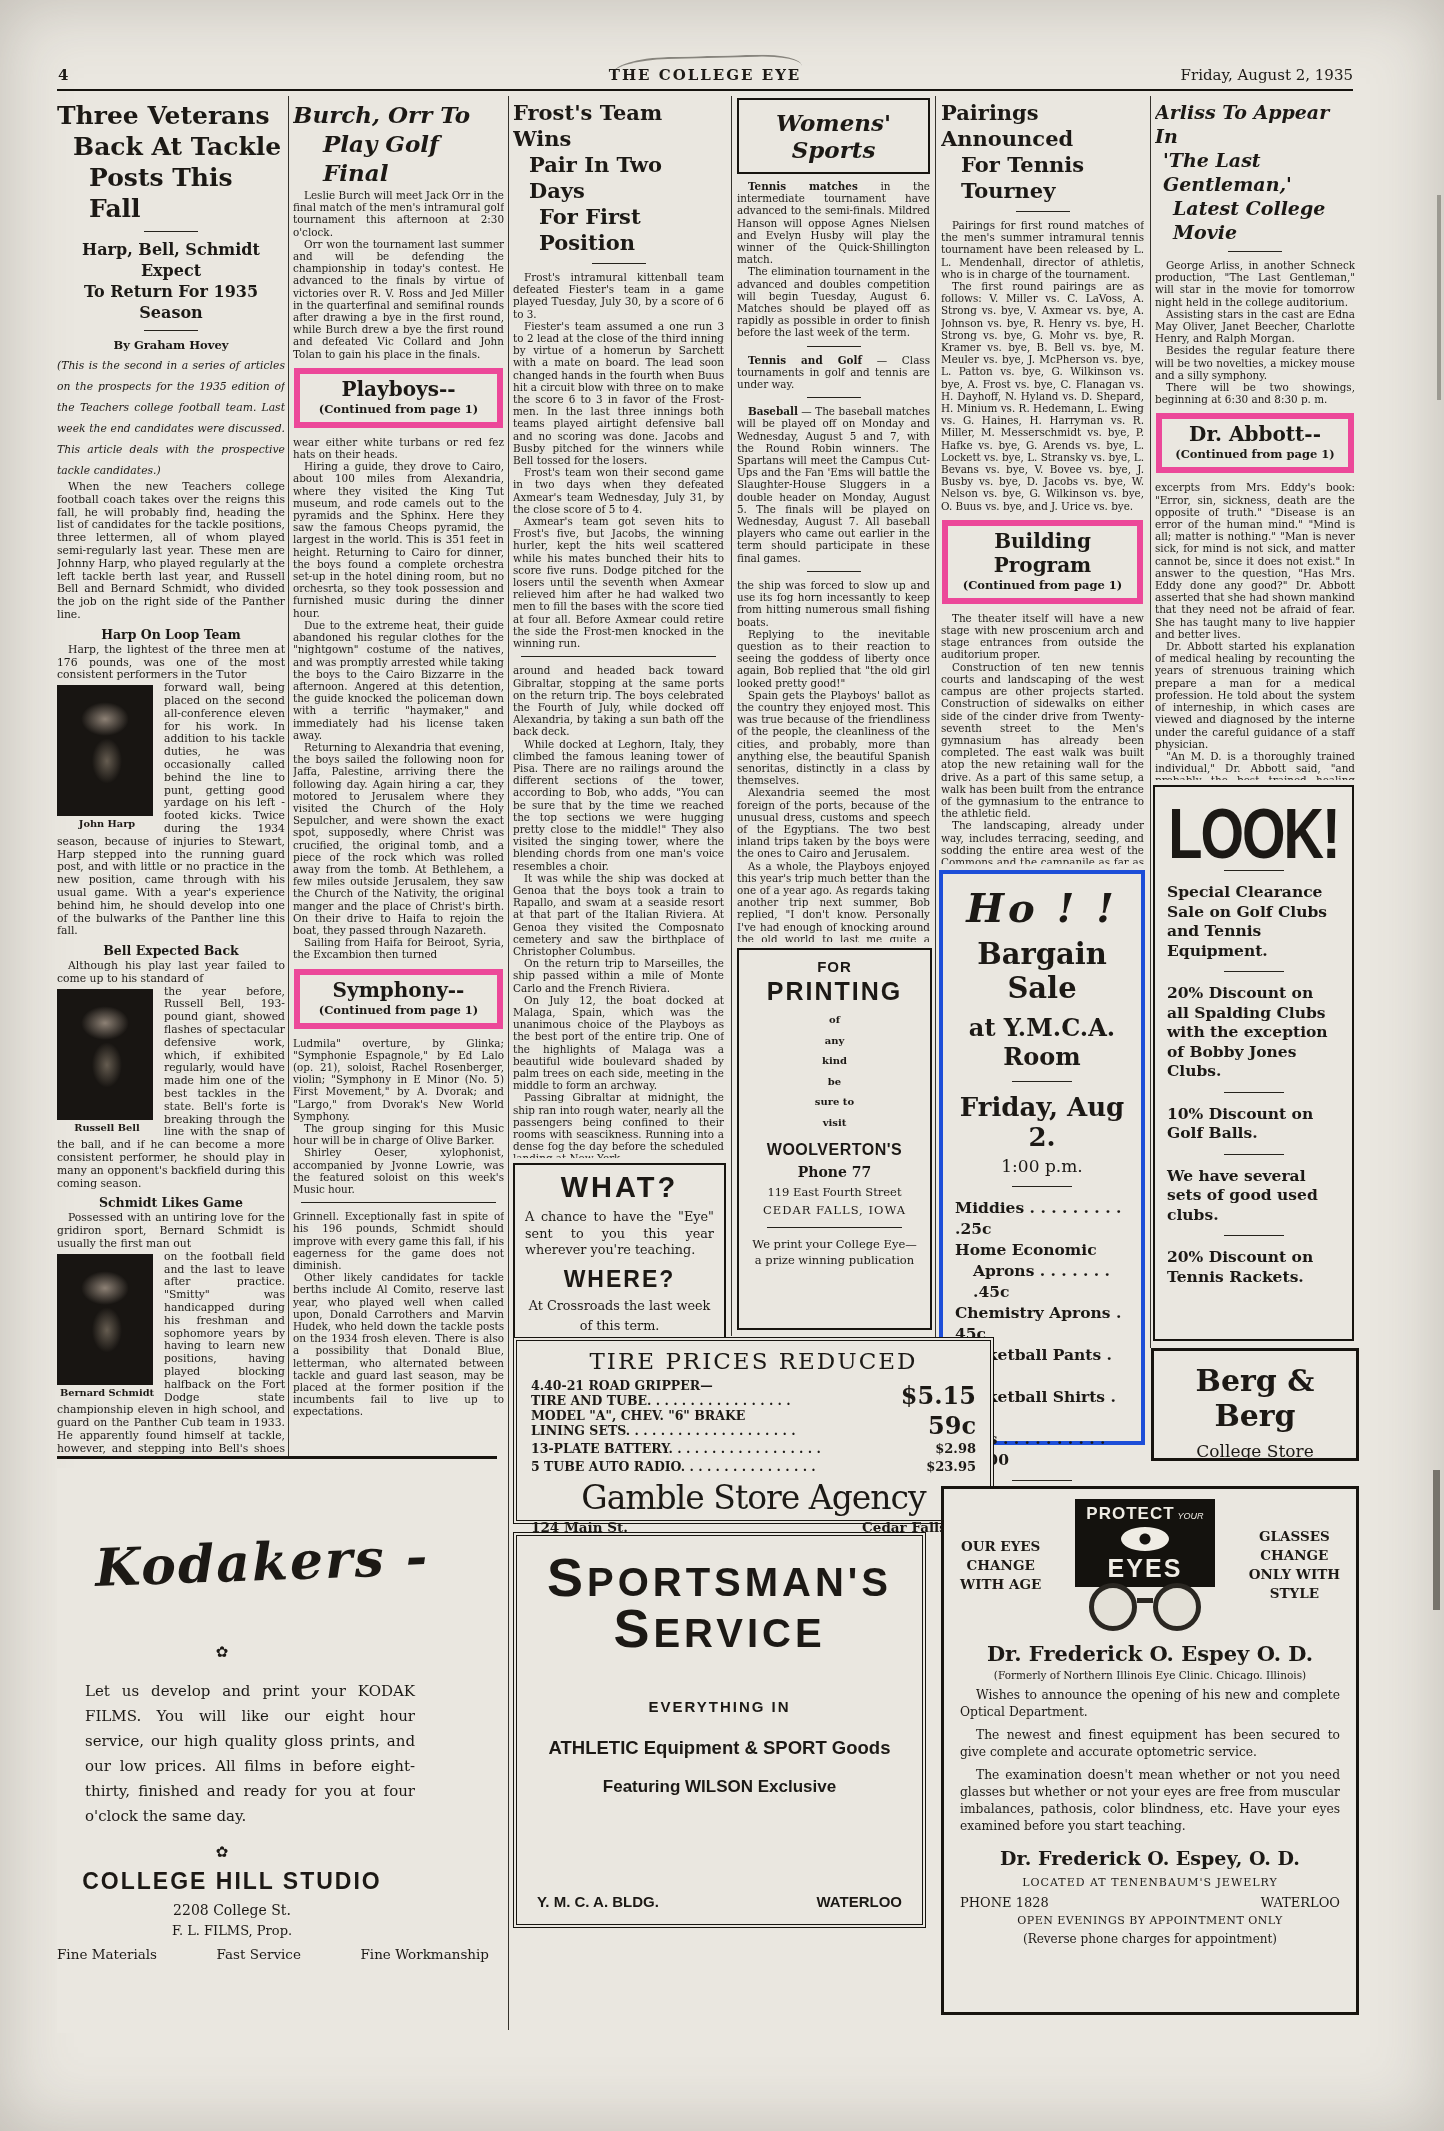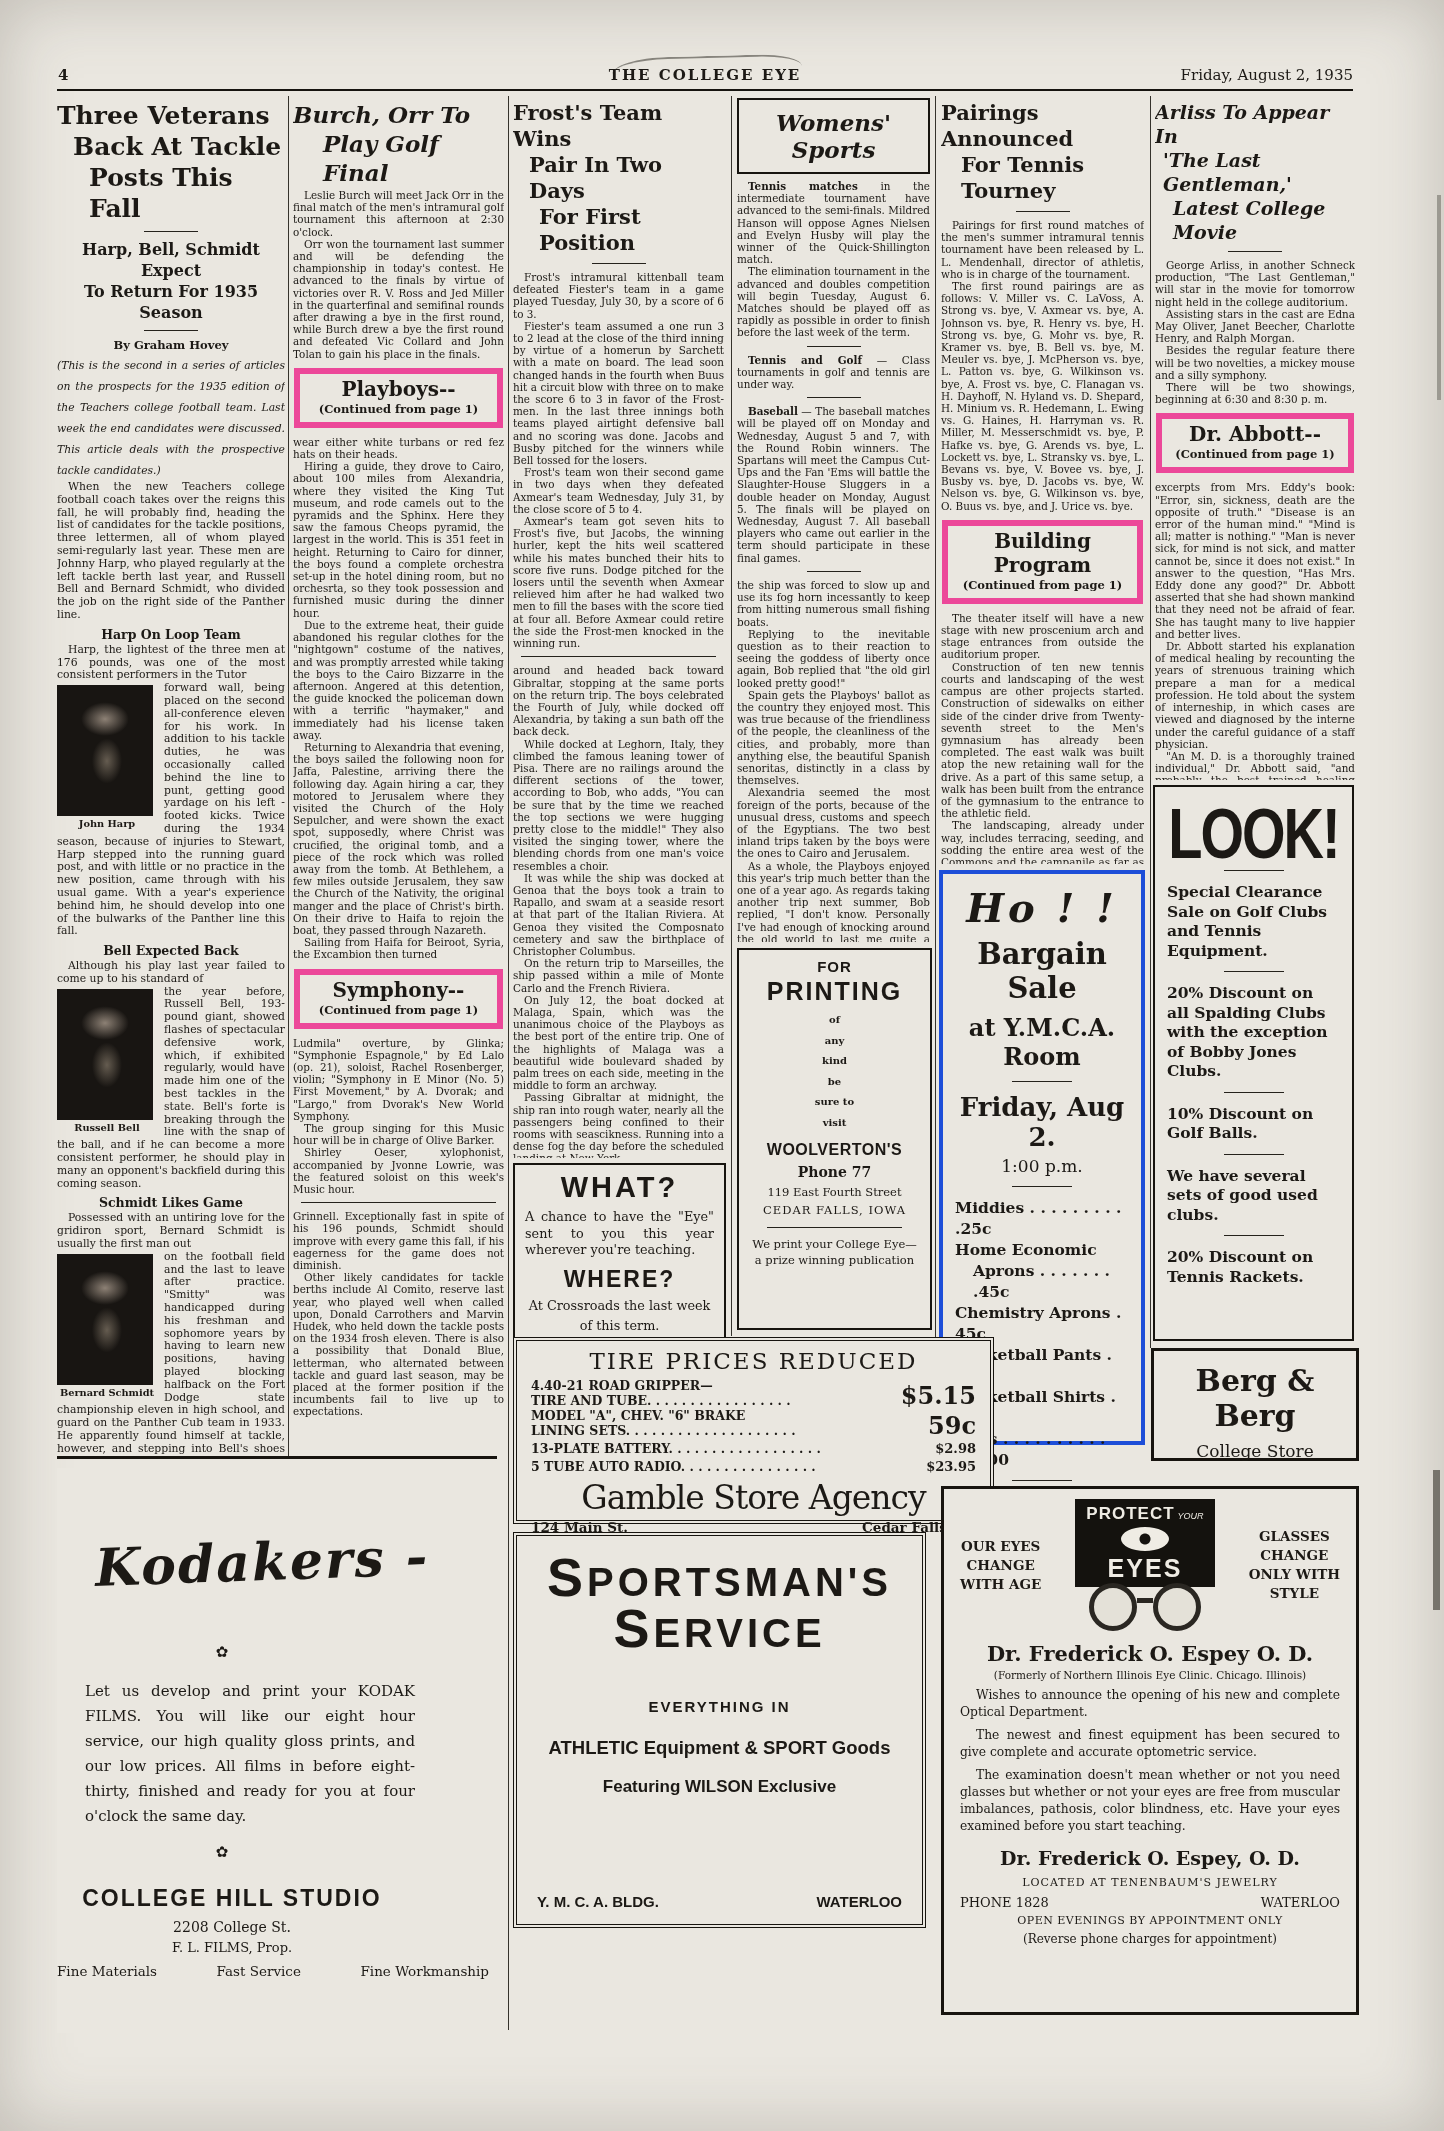--- a/index.html
+++ b/index.html
@@ -144,21 +144,21 @@
   .ey-ev{font-size:11px;letter-spacing:.5px;text-align:center;margin-top:4px;}
   .ey-rev{font-size:12px;text-align:center;margin-top:5px;}
   
   #kodak-ad{left:57px;top:1468px;width:440px;height:565px;}
   .kd-script{font-style:italic;font-weight:bold;font-size:52px;letter-spacing:2px;
              margin:62px 0 0 38px;transform:rotate(-2deg);}
   .kd-orn{text-align:center;width:330px;font-size:15px;margin-top:52px;}
   .kd-body{width:330px;font-size:15px;line-height:25px;text-align:justify;margin:18px 0 0 28px;}
   .kd-orn2{text-align:center;width:330px;font-size:15px;margin-top:14px;}
   .kd-studio{font-family:"Liberation Sans",sans-serif;font-weight:bold;font-size:23px;
-             letter-spacing:2px;text-align:center;width:350px;margin-top:24px;}
+             letter-spacing:2px;text-align:center;width:350px;margin-top:7px;}
   .kd-addr{text-align:center;width:350px;font-size:14px;margin-top:7px;}
   .kd-prop{text-align:center;width:350px;font-size:13px;margin-top:5px;}
   .kd-foot{display:flex;justify-content:space-between;width:432px;font-size:13.5px;margin-top:8px;}
   .c1-bottomrule{position:absolute;left:57px;top:1456px;width:440px;height:2.5px;background:#17140f;}
   
   .artifact{position:absolute;background:#55524a;}
   .squiggle{position:absolute;left:612px;top:56px;width:190px;height:14px;
             border-top:2.5px solid rgba(55,52,45,.55);border-radius:100% 80% 0 0/340% 260% 0 0;
             transform:rotate(-1.5deg);background:none;}
 </style>

